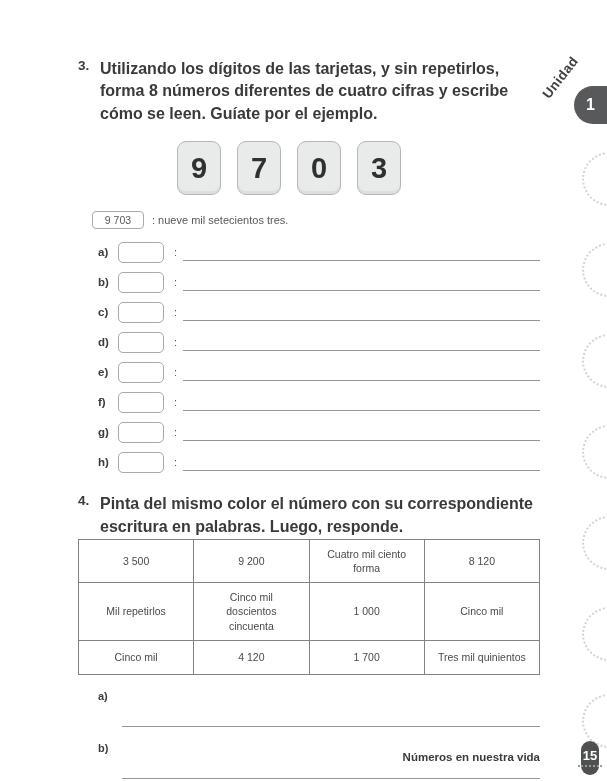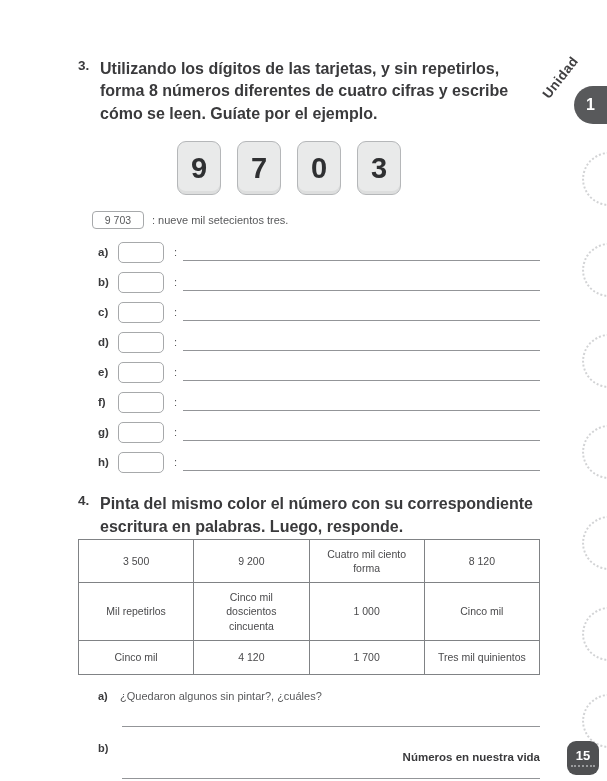--- a/index.html
+++ b/index.html
@@ -77,21 +77,21 @@
   .q-label { flex:0 0 22px; font-weight:bold; color:#3a3a3c; }
   .q-text { color:#58595b; }
   .q-line { border-bottom:1px solid #939598; margin:24px 0 0 44px; height:1px; }
 
   
   .footer-title {
     position:absolute; right:67px; bottom:18px;
     font-weight:bold; font-size:11.5px; color:#3a3a3c;margin-top:44px;
   }
   .page-badge {
-    position:absolute; right:8px; bottom:6px; width:32px; height:34px;
+    position:absolute; right:8px; bottom:6px; width:18px; height:34px;
     background:#4f5052; border-radius:9px;
     display:flex; flex-direction:column; align-items:center; justify-content:center;
   }
   .page-badge .num { color:#fff; font-weight:bold; font-size:13px; line-height:1; }
   .page-badge .dots { width:24px; border-bottom:2px dotted #9a9b9d; margin-top:3px; }
 </style>
 </head>
 <body>
 
 <div class="arc" style="top:152px"></div>
@@ -198,21 +198,20 @@
         <td>Cinco mil</td>
         <td>4 120</td>
         <td>1 700</td>
         <td>Tres mil quinientos</td>
       </tr>
     </tbody>
   </table>
 
   <div class="q-row">
     <span class="q-label">a)</span>
-    <span class="q-text">¿Quedaron algunos sin pintar?, ¿cuáles?</span>
   </div>
   <div class="q-line"></div>
 
   <div class="q-row">
     <span class="q-label">b)</span>
   </div>
   <div class="q-line"></div>
 
 </div>
 

